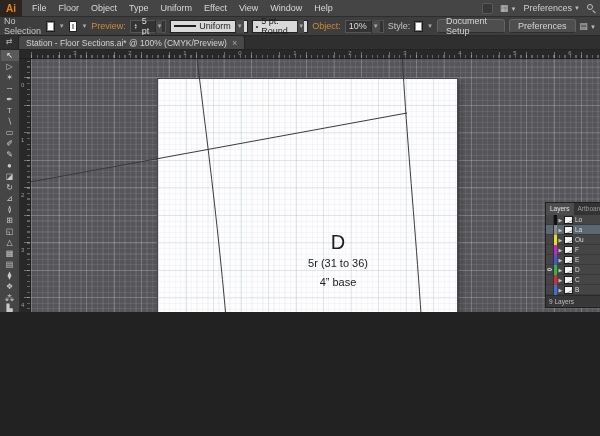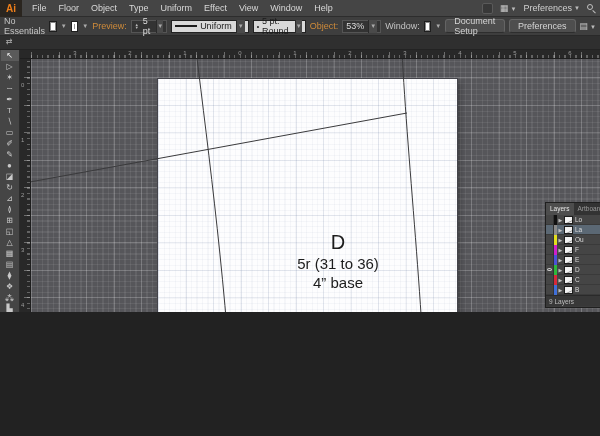--- a/index.html
+++ b/index.html
@@ -81,21 +81,21 @@
     overflow:hidden;}
   .artboard{position:absolute;left:127px;top:20px;width:299px;height:357px;background-color:#fdfdfe;box-shadow:0 0 0 1px #44444a,3px 3px 6px rgba(0,0,0,.3);
     background-image:
       repeating-linear-gradient(0deg,rgba(90,110,150,.13) 0 1px,transparent 1px 27.5px),
       repeating-linear-gradient(90deg,rgba(90,110,150,.13) 0 1px,transparent 1px 27.5px),
       repeating-linear-gradient(0deg,rgba(90,110,150,.05) 0 1px,transparent 1px 5.5px),
       repeating-linear-gradient(90deg,rgba(90,110,150,.05) 0 1px,transparent 1px 5.5px);}
   .art-svg{position:absolute;left:0;top:0;}
   .art-text{position:absolute;left:307px;top:171px;transform:translateX(-50%);display:flex;flex-direction:column;align-items:center;color:#1c1c1c;}
   .art-title{font-size:20px;line-height:24px;}
-  .art-line{font-size:15px;line-height:19px;}
+  .art-line{font-size:11px;line-height:19px;}
 
   
   .layers-panel{position:absolute;left:545px;top:202px;width:55px;height:106px;background:#3c3c3c;border:1px solid #1f1f1f;border-right:none;overflow:hidden;font-size:6.5px;}
   .lp-tabs{display:flex;height:12px;background:#333;}
   .lp-tab{padding:0 4px;line-height:12px;color:#9a9a9a;white-space:nowrap;}
   .lp-tab.active{background:#4d4d4d;color:#e6e6e6;}
   .lrow{display:flex;align-items:center;height:10px;background:#454545;border-bottom:1px solid #3a3a3a;}
   .lrow.sel{background:#5b6874;}
   .l-eye{width:8px;height:10px;border-right:1px solid #333;display:flex;align-items:center;justify-content:center;flex:0 0 auto;}
   .l-eye .dot{width:5px;height:3px;border:1px solid #cfcfcf;border-radius:50%;}
@@ -132,21 +132,21 @@
         <span class="caret">▼</span>
       </span>
       <span class="search-icon">
           <span class="lens"></span>
           <span class="handle"></span>
         </span>
     </div>
   </div>
 
   <div class="controlbar">
-    <span class="cb-label">No Essentials</span>
+    <span class="cb-label">No Selection</span>
     <span class="swatch"></span>
       <span class="dd-caret">▼</span>
     <span class="swatch stroke"></span>
       <span class="dd-caret">▼</span>
     <span class="cb-label amber">Preview:</span>
     <span class="dropdown-dark">
       <span class="stepper">
           <span>▲</span>
           <span>▼</span>
         </span>
@@ -164,35 +164,39 @@
     </span>
     <span class="dropdown-light">
       <span class="brush-dot">•</span>
       <span>5 pt. Round</span>
       <span class="dd-btn">
           <span class="dd-caret">▼</span>
         </span>
     </span>
     <span class="cb-label amber">Object:</span>
     <span class="dropdown-dark">
-      <span>53%</span>
+      <span>10%</span>
       <span class="dd-btn">
           <span class="dd-caret">▼</span>
         </span>
     </span>
-    <span class="cb-label">Window:</span>
+    <span class="cb-label">Style:</span>
     <span class="swatch"></span>
       <span class="dd-caret">▼</span>
     <span class="button">Document Setup</span>
     <span class="button">Preferences</span>
     <span class="panelmenu-icon">▤<span class="caret">▼</span></span>
   </div>
 
   <div class="tabbar">
     <div class="collapse-icon">⇄</div>
+    <div class="doc-tab">
+      <span>Station - Floor Sections.ai* @ 100% (CMYK/Preview)</span>
+      <span class="tab-close">×</span>
+    </div>
   </div>
 
   <div class="workspace">
 
     <div class="toolbar" id="toolbar">
         <div class="tool active">↖</div>
         <div class="tool">▷</div>
         <div class="tool">✶</div>
         <div class="tool">∽</div>
         <div class="tool">✒</div>

